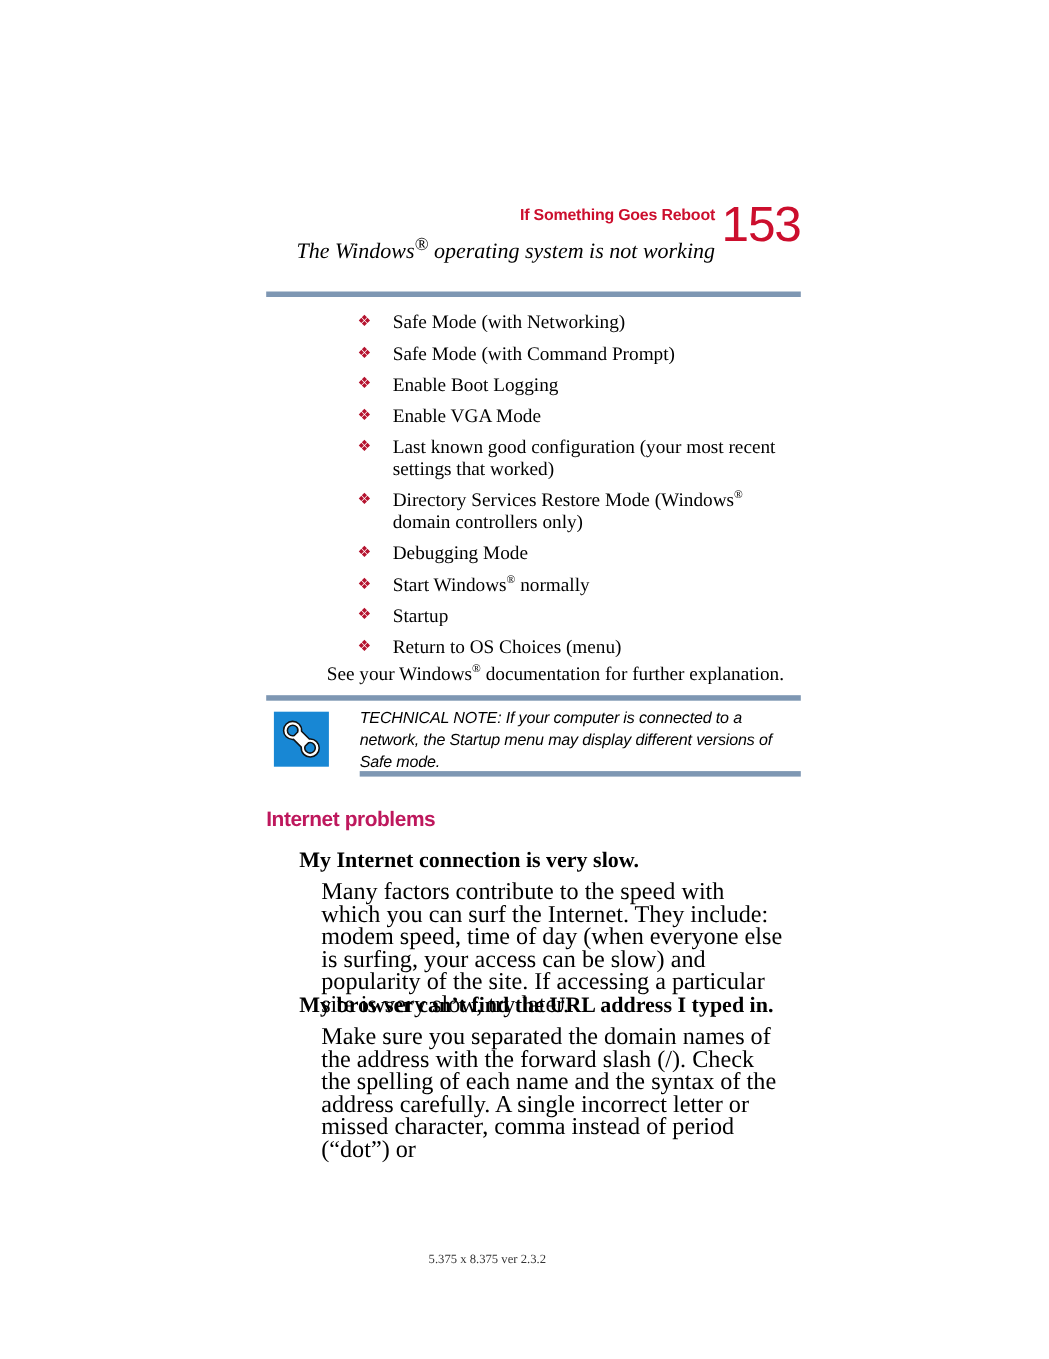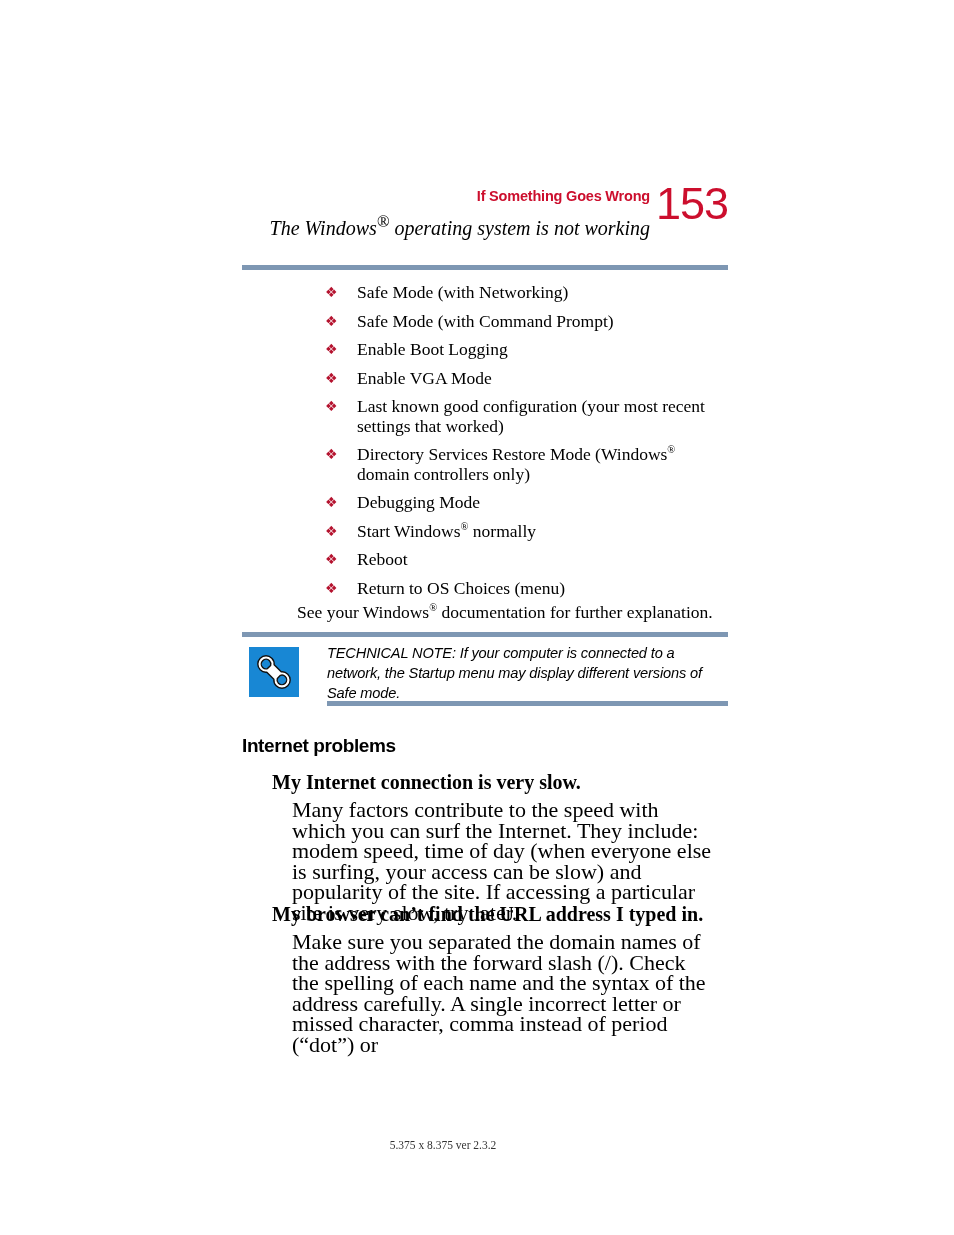--- a/index.html
+++ b/index.html
@@ -144,21 +144,21 @@
 
   
   .section-heading {
     position: absolute;
     left: 242px;
     top: 735px;
     font-family: "Liberation Sans", sans-serif;
     font-weight: bold;
     font-size: 19px;
     letter-spacing: -0.4px;
-    color: #000000;
+    color: #be185d;
   }
 
   .qa-heading {
     position: absolute;
     left: 272px;
     font-family: "Liberation Serif", serif;
     font-weight: bold;
     font-size: 20px;
     line-height: 22px;
     color: #000000;
@@ -191,38 +191,38 @@
     color: #333333;
   }
 </style>
 </head>
 <body>
 
 <div class="page">
 
   <div class="header">
     <div class="header-texts">
-      <div class="chapter-title">If Something Goes Wrong</div>
+      <div class="chapter-title">If Something Goes Reboot</div>
       <div class="section-subtitle">The Windows<sup>®</sup> operating system is not working</div>
     </div>
     <div class="page-number">153</div>
   </div>
 
   <div class="rule rule-top"></div>
 
   <div class="bullet-list">
       <div class="bullet-item"><span class="bullet-mark">❖</span><span class="bullet-text">Safe Mode (with Networking)</span></div>
       <div class="bullet-item"><span class="bullet-mark">❖</span><span class="bullet-text">Safe Mode (with Command Prompt)</span></div>
       <div class="bullet-item"><span class="bullet-mark">❖</span><span class="bullet-text">Enable Boot Logging</span></div>
       <div class="bullet-item"><span class="bullet-mark">❖</span><span class="bullet-text">Enable VGA Mode</span></div>
       <div class="bullet-item"><span class="bullet-mark">❖</span><span class="bullet-text">Last known good configuration (your most recent settings that worked)</span></div>
       <div class="bullet-item"><span class="bullet-mark">❖</span><span class="bullet-text">Directory Services Restore Mode (Windows<sup>®</sup> domain controllers only)</span></div>
       <div class="bullet-item"><span class="bullet-mark">❖</span><span class="bullet-text">Debugging Mode</span></div>
       <div class="bullet-item"><span class="bullet-mark">❖</span><span class="bullet-text">Start Windows<sup>®</sup> normally</span></div>
-      <div class="bullet-item"><span class="bullet-mark">❖</span><span class="bullet-text">Reboot</span></div>
+      <div class="bullet-item"><span class="bullet-mark">❖</span><span class="bullet-text">Startup</span></div>
       <div class="bullet-item"><span class="bullet-mark">❖</span><span class="bullet-text">Return to OS Choices (menu)</span></div>
     </div>
 
   <div class="see-also">See your Windows<sup>®</sup> documentation for further explanation.</div>
 
   <div class="rule rule-note-top"></div>
 
   <div class="note-icon">
     <svg width="50" height="50" viewBox="0 0 50 50" aria-hidden="true">
       <g transform="rotate(-45 25 25)">

